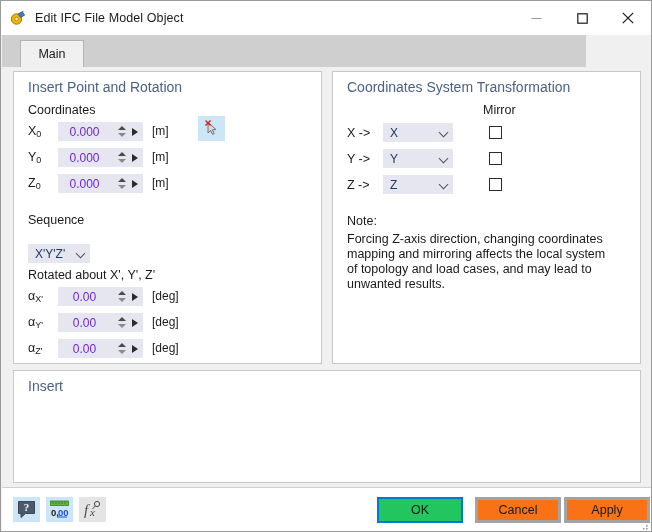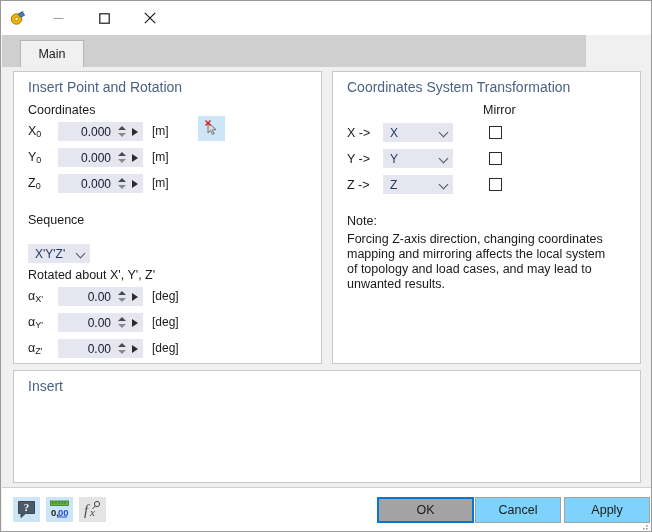--- a/index.html
+++ b/index.html
@@ -126,23 +126,23 @@
     position: absolute;
     height: 19px;
     background: #e6e6f0;
     border: none;
     box-sizing: border-box;
     display: flex;
     align-items: center;
   }
   .spin-value {
     flex: 1 1 auto;
-    text-align: right;
+    text-align: center;
     font-size: 12px;
-    color: #0f172a;
+    color: #6d28d9;
     padding-right: 6px;
     white-space: nowrap;
   }
   .spin-arrows {
     width: 11px;
     height: 17px;
     position: relative;
     flex: 0 0 auto;
     margin-right: 3px;
   }
@@ -259,32 +259,32 @@
     box-sizing: border-box;
   }
   #tool-help  { left: 11px; background: #cde6f7; }
   #tool-dec   { left: 44px; background: #cde6f7; }
   #tool-fx    { left: 77px; background: #e4e4e4; }
 
   .dlgbtn {
     position: absolute;
     top: 9px;
     height: 26px;
-    background: #7dd3fc;
-    border: 1px solid #a3a3a3;
+    background: #f97316;
+    border: 3px solid #a3a3a3;
     box-sizing: border-box;
     font-size: 12.5px;
     color: #1a1a1a;
     display: flex;
     align-items: center;
     justify-content: center;
   }
   #btn-ok {
-    left: 375px; width: 97px;
-    background: #a3a3a3;
+    left: 375px; width: 86px;
+    background: #22c55e;
     border: 2px solid #0078d7;
   }
   #btn-cancel { left: 473px; width: 86px; }
   #btn-apply  { left: 562px; width: 86px; }
 
   #grip {
     position: absolute;
     right: 3px; bottom: 3px;
     width: 10px; height: 10px;
   }
@@ -296,20 +296,21 @@
 
   <div id="titlebar">
     <div id="app-icon">
       <svg width="16" height="16" viewBox="0 0 16 16">
         <circle cx="6.5" cy="9" r="5.2" fill="#f2b705" stroke="#a87b00" stroke-width="1"></circle>
         <circle cx="6.5" cy="9" r="1.8" fill="#fff6cf" stroke="#a87b00" stroke-width="0.8"></circle>
         <path d="M8 4.2 L12.5 2 L14.6 5.2 L10.6 7.3 Z" fill="#4a7ebb" stroke="#2d5183" stroke-width="0.8"></path>
         <path d="M9.5 3.2 L13.4 1.3" stroke="#2d5183" stroke-width="0.8" fill="none"></path>
       </svg>
     </div>
+    <div id="title-text">Edit IFC File Model Object</div>
     <div class="winbtn" id="btn-min">
       <svg width="11" height="11" viewBox="0 0 11 11">
         <line x1="0.5" y1="5.5" x2="10.5" y2="5.5" stroke="#9a9a9a" stroke-width="1"></line>
       </svg>
     </div>
     <div class="winbtn" id="btn-max">
       <svg width="11" height="11" viewBox="0 0 11 11">
         <rect x="0.8" y="0.8" width="9.4" height="9.4" fill="none" stroke="#1a1a1a" stroke-width="1.2"></rect>
       </svg>
     </div>

